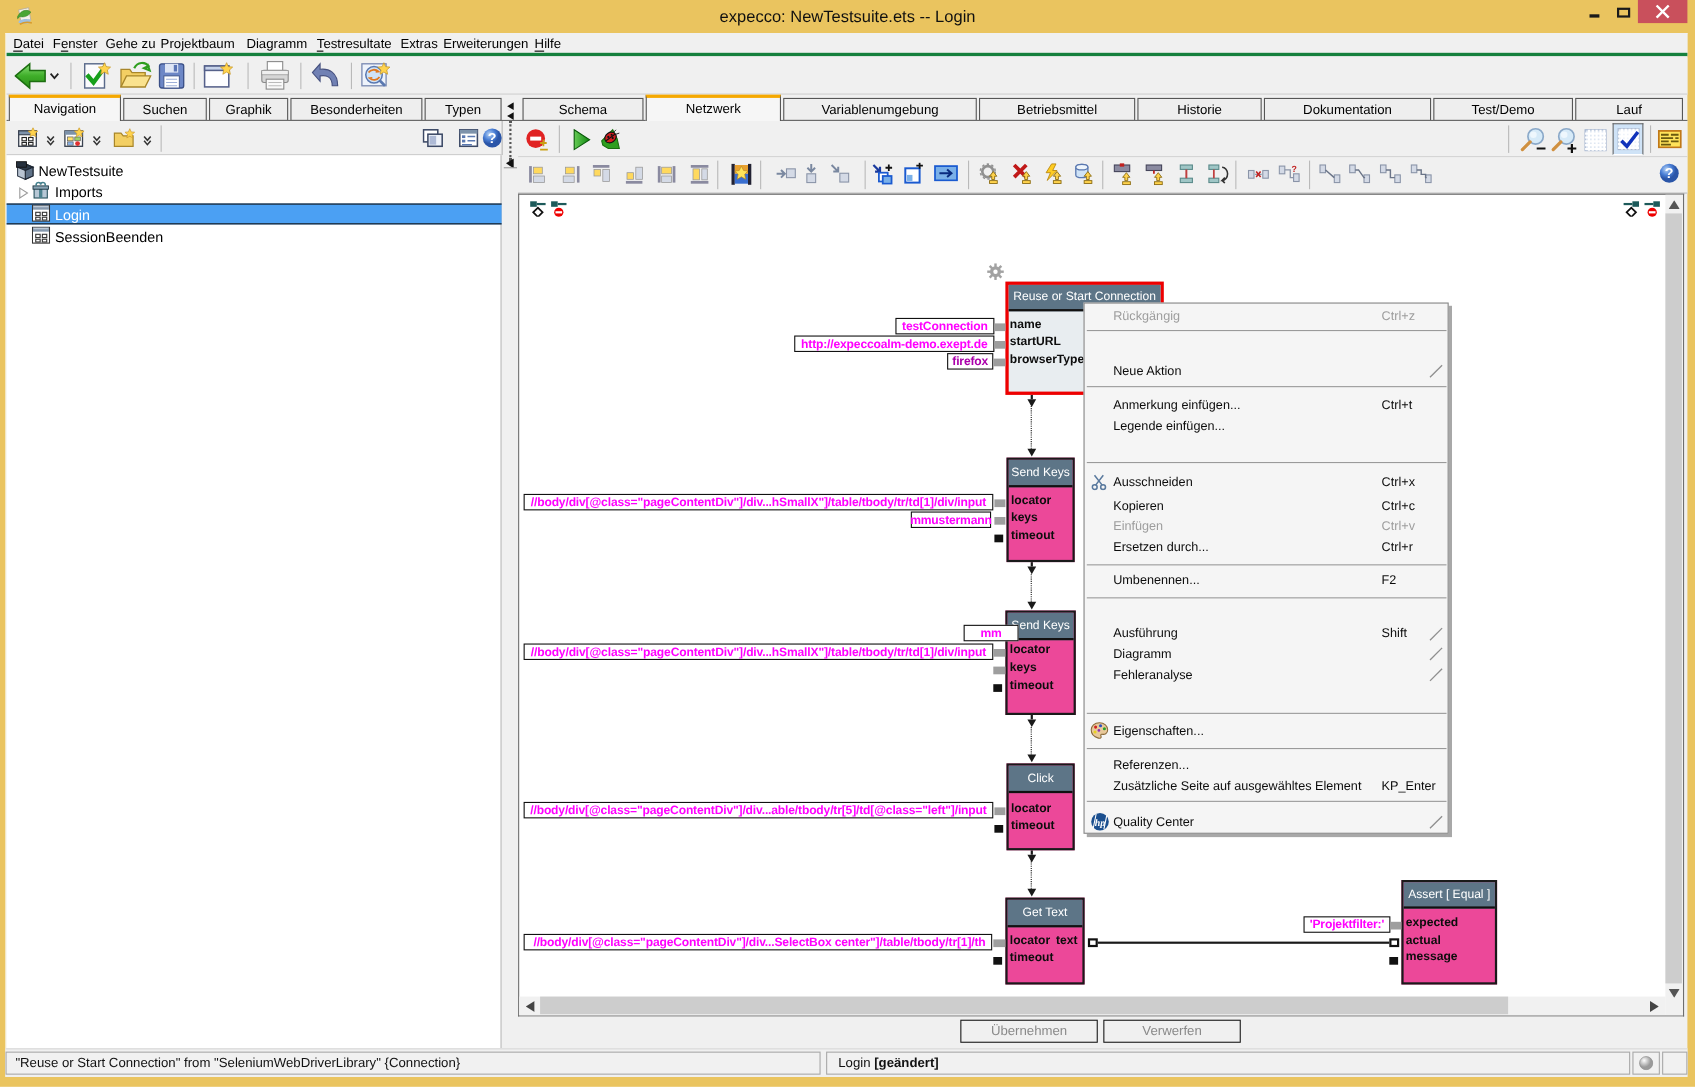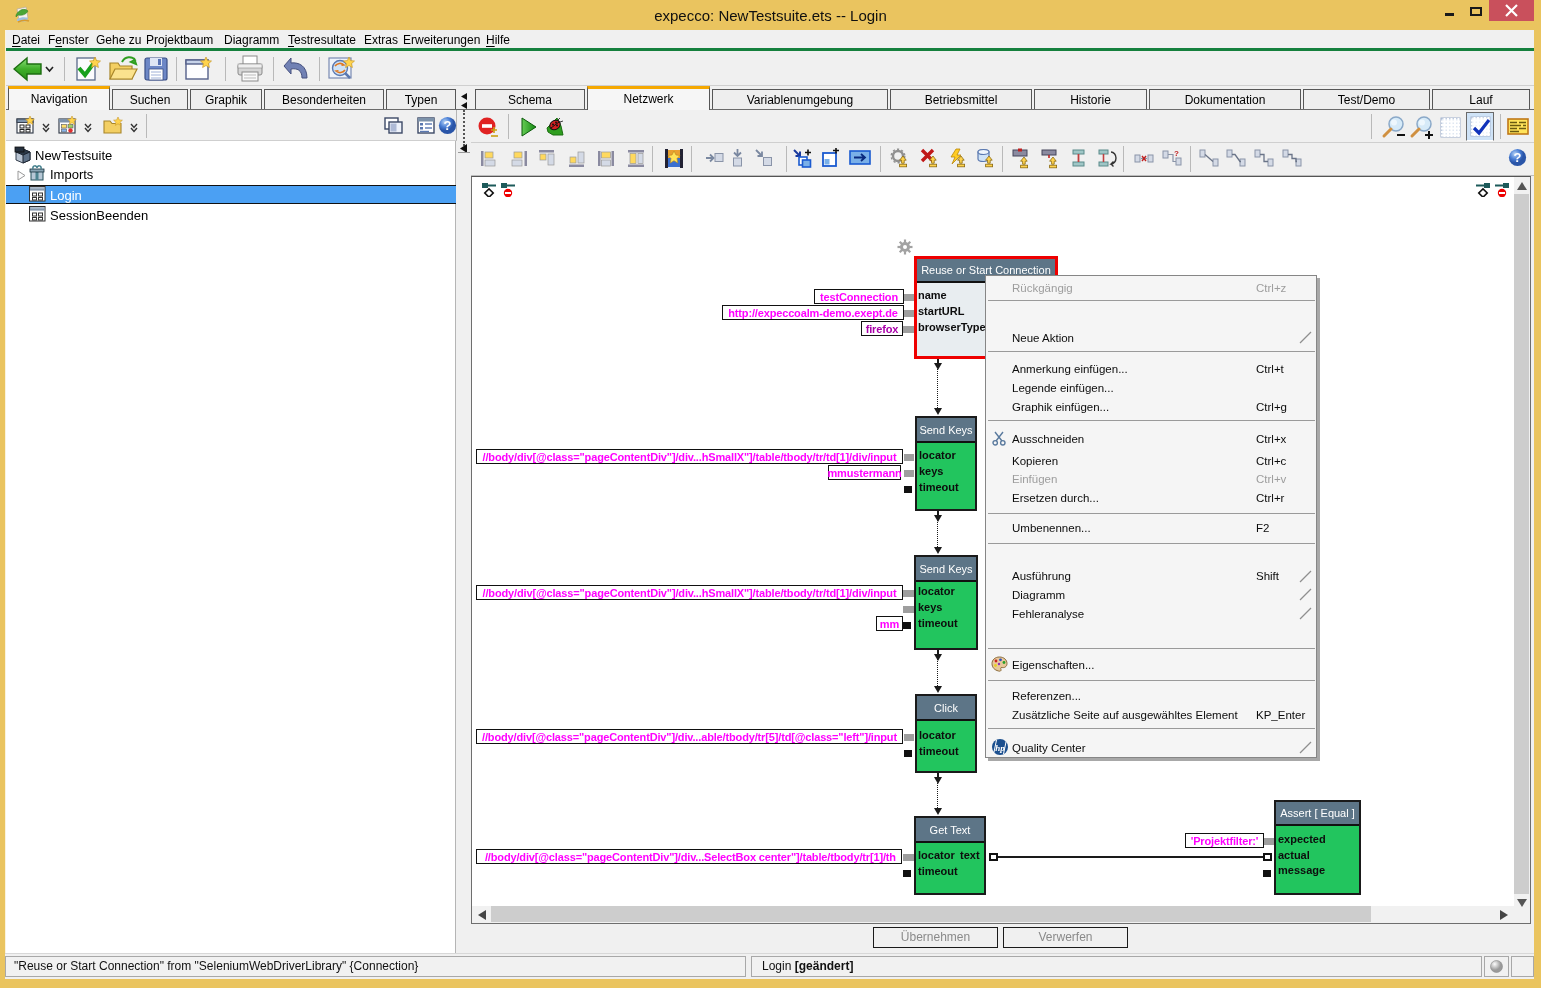--- a/index.html
+++ b/index.html
@@ -5,21 +5,21 @@
 html,body{width:1541px;height:988px;overflow:hidden}
 body{background:#eac45f;font-family:"Liberation Sans",sans-serif;position:relative}
 .abs{position:absolute}
 #content{position:absolute;left:5px;top:30px;width:1529px;height:949px;background:#f0f0f0;border-left:1px solid #fbf3dd;border-top:1px solid #fbf3dd}
 .menuitem{position:absolute;top:0;font-size:12px;color:#000;line-height:21px;white-space:pre}
 .u{text-decoration:underline;text-underline-offset:2px}
 .sep-v{position:absolute;width:1px;background:#b9b9b9;top:57px;height:24px}
 .tab{position:absolute;top:89px;height:21px;background:#eeeeee;border:1px solid #565656;font-size:12px;color:#000;text-align:center;line-height:20px}
 .tab.active{top:86px;height:24px;background:#f6f6f6;border-bottom:none;border-top:3px solid #f5a800;line-height:20px;z-index:3}
 .tbtn{position:absolute}
-.node{position:absolute;background:#22c55e;border:2px solid #1a1a1a}
+.node{position:absolute;background:#ec4899;border:2px solid #1a1a1a}
 .nhdr{width:100%;background:#5d7587;border-bottom:2px solid #111;color:#fff;font-size:11px;text-align:center;display:flex;align-items:center;justify-content:center}
 .pin{position:absolute;font-size:11px;font-weight:bold;color:#0d0d0d;white-space:pre}
 .vbox{position:absolute;background:#fff;border:1px solid #111;color:#ff00ff;font-size:11px;font-weight:bold;display:flex;align-items:center;justify-content:center;white-space:pre;letter-spacing:-0.15px}
 .sq{position:absolute;width:8px;height:7px}
 .sq.gray{background:#9e9e9e}
 .sq.black{background:#111}
 .sq.open{background:#fff;border:2px solid #111}
 .dot-line{position:absolute;width:0;border-left:1.6px dotted #1a1a1a}
 .sol-line{position:absolute;width:2px;background:#1a1a1a}
 .arrow-d{position:absolute;width:0;height:0;border-left:4px solid transparent;border-right:4px solid transparent;border-top:7px solid #1a1a1a}
@@ -581,21 +581,21 @@
 <div class="sq gray" style="width:10px;left:904px;top:310px"></div>
 <div class="vbox" style="left:861px;top:321px;width:42px;height:15px;color:#aa00aa">firefox</div>
 <div class="sq gray" style="width:11px;left:903px;top:326px"></div>
 <div class="vbox" style="left:476px;top:449px;width:427px;height:15px">//body/div[@class="pageContentDiv"]/div...hSmallX"]/table/tbody/tr/td[1]/div/input</div>
 <div class="sq gray" style="width:10px;left:904px;top:454px"></div>
 <div class="vbox" style="left:828px;top:465px;width:73px;height:15px">mmustermann</div>
 <div class="sq gray" style="width:10px;left:904px;top:470px"></div>
 <div class="sq black" style="left:904px;top:486px"></div>
 <div class="vbox" style="left:476px;top:585px;width:427px;height:15px">//body/div[@class="pageContentDiv"]/div...hSmallX"]/table/tbody/tr/td[1]/div/input</div>
 <div class="sq gray" style="width:11px;left:903px;top:590px"></div>
-<div class="vbox" style="left:876px;top:616px;width:27px;height:15px">mm</div>
+<div class="vbox" style="left:876px;top:568px;width:50px;height:15px">mm</div>
 <div class="sq gray" style="width:11px;left:903px;top:606px"></div>
 <div class="sq black" style="left:903px;top:622px"></div>
 <div class="vbox" style="left:476px;top:729px;width:427px;height:15px">//body/div[@class="pageContentDiv"]/div...able/tbody/tr[5]/td[@class="left"]/input</div>
 <div class="sq gray" style="width:10px;left:904px;top:734px"></div>
 <div class="sq black" style="left:904px;top:750px"></div>
 <div class="vbox" style="left:476px;top:849px;width:426px;height:15px"> //body/div[@class="pageContentDiv"]/div...SelectBox center"]/table/tbody/tr[1]/th</div>
 <div class="sq gray" style="width:11px;left:903px;top:854px"></div>
 <div class="sq black" style="left:903px;top:870px"></div>
 <div class="vbox" style="left:1185px;top:833px;width:79px;height:15px">'Projektfilter:'</div>
 <div class="sq gray" style="width:10px;left:1264px;top:838px"></div>
@@ -631,24 +631,20 @@
       </svg>
     </div>
 <div class="menu-sep" style="top:74.5px"></div>
 <div class="menu-row" style="top:83px">
       <span class="lbl">Anmerkung einfügen...</span>
       <span class="sc">Ctrl+t</span>
     </div>
 <div class="menu-row" style="top:102.5px">
       <span class="lbl">Legende einfügen...</span>
     </div>
-<div class="menu-row" style="top:121px">
-      <span class="lbl">Graphik einfügen...</span>
-      <span class="sc">Ctrl+g</span>
-    </div>
 <div class="menu-sep" style="top:144px"></div>
 <div class="menu-row" style="top:153px">
       <svg style="position:absolute;left:5px;top:2px" width="15" height="15" viewBox="0 0 15 15">
         <g stroke="#5a7a9e" stroke-width="1.4" fill="none">
           <path d="M3 1 L10 10 M11 1 L4 10"></path>
           <circle cx="3.2" cy="11.8" r="2.2"></circle>
           <circle cx="10.8" cy="11.8" r="2.2"></circle>
         </g>
       </svg>
       <span class="lbl">Ausschneiden</span>

